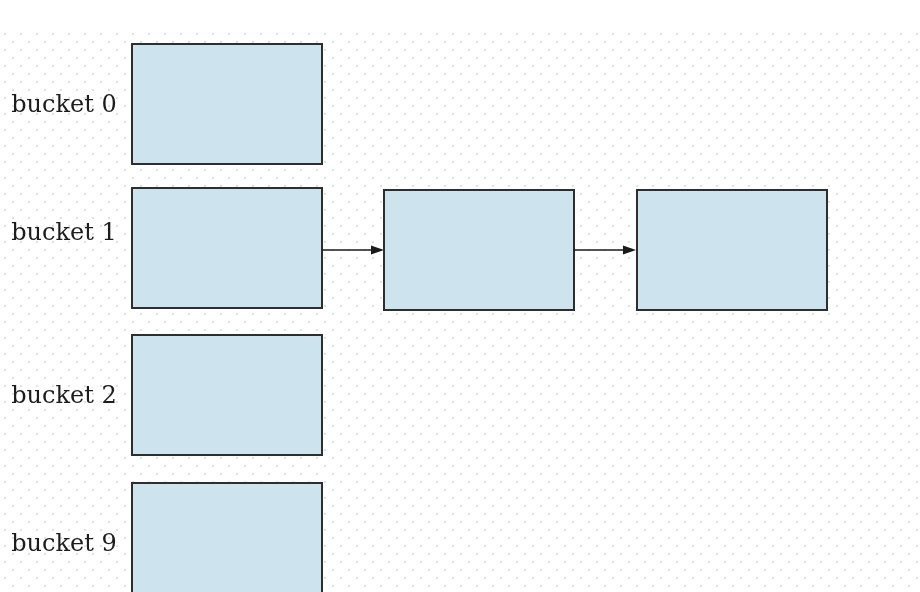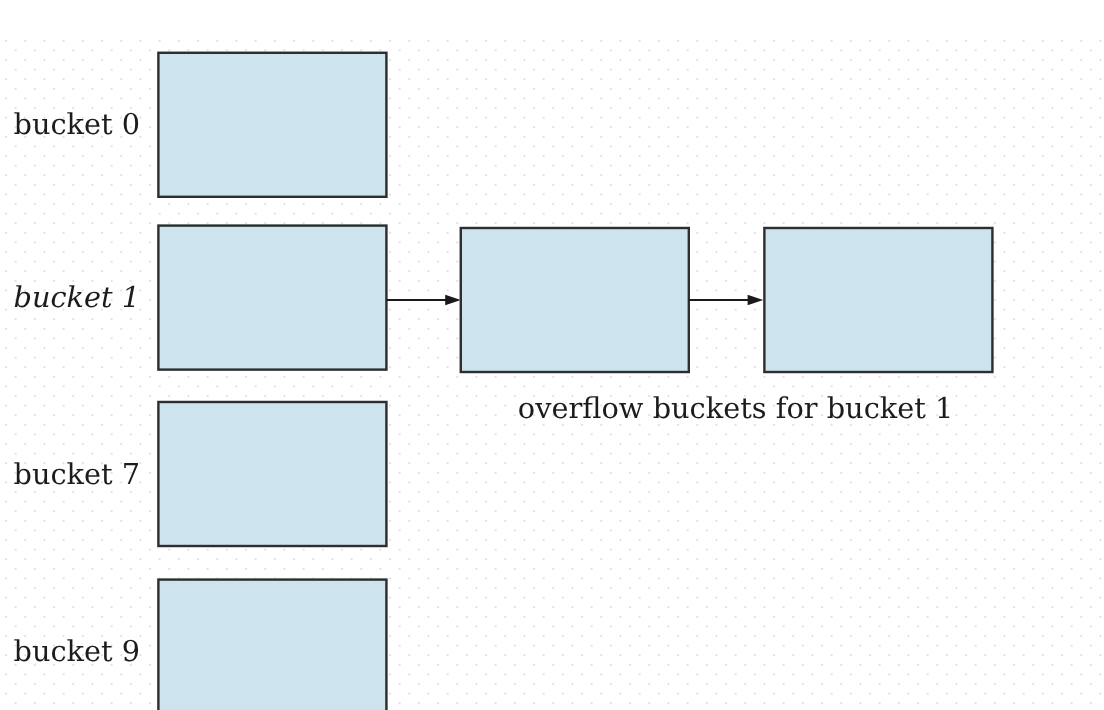--- a/index.html
+++ b/index.html
@@ -64,22 +64,22 @@
     white-space: nowrap;
     color: var(--text);
   }
 </style>
 </head>
 <body>
 
 <div class="canvas">
 
   <div class="bucket-label" style="top:60px;">bucket 0</div>
-  <div class="bucket-label" style="top:204px;font-style:italic;">bucket 1</div>
-  <div class="bucket-label" style="top:351px;">bucket 7</div>
+  <div class="bucket-label" style="top:188px;">bucket 1</div>
+  <div class="bucket-label" style="top:351px;">bucket 2</div>
   <div class="bucket-label" style="top:499px;">bucket 9</div>
 
   <div class="bucket-box" style="left:131px; top:14px;"></div>
   <div class="bucket-box" style="left:131px; top:158px;"></div>
   <div class="bucket-box" style="left:131px; top:305px;"></div>
   <div class="bucket-box" style="left:131px; top:453px;"></div>
 
   <div class="arrow" style="left:322px; top:214px;">
     <svg width="62" height="14" viewBox="0 0 62 14" aria-hidden="true">
       <line x1="0" y1="7" x2="51" y2="7" stroke="currentColor" stroke-width="1.6"></line>
@@ -89,15 +89,14 @@
   <div class="bucket-box" style="left:383px; top:160px;"></div>
 
   <div class="arrow" style="left:574px; top:214px;">
     <svg width="62" height="14" viewBox="0 0 62 14" aria-hidden="true">
       <line x1="0" y1="7" x2="51" y2="7" stroke="currentColor" stroke-width="1.6"></line>
       <polygon points="49,2.6 62,7 49,11.4" fill="currentColor"></polygon>
     </svg>
   </div>
   <div class="bucket-box" style="left:636px; top:160px;"></div>
 
-  <div class="caption">overflow buckets for bucket 1</div>
 
 </div>
 
 </body></html>

